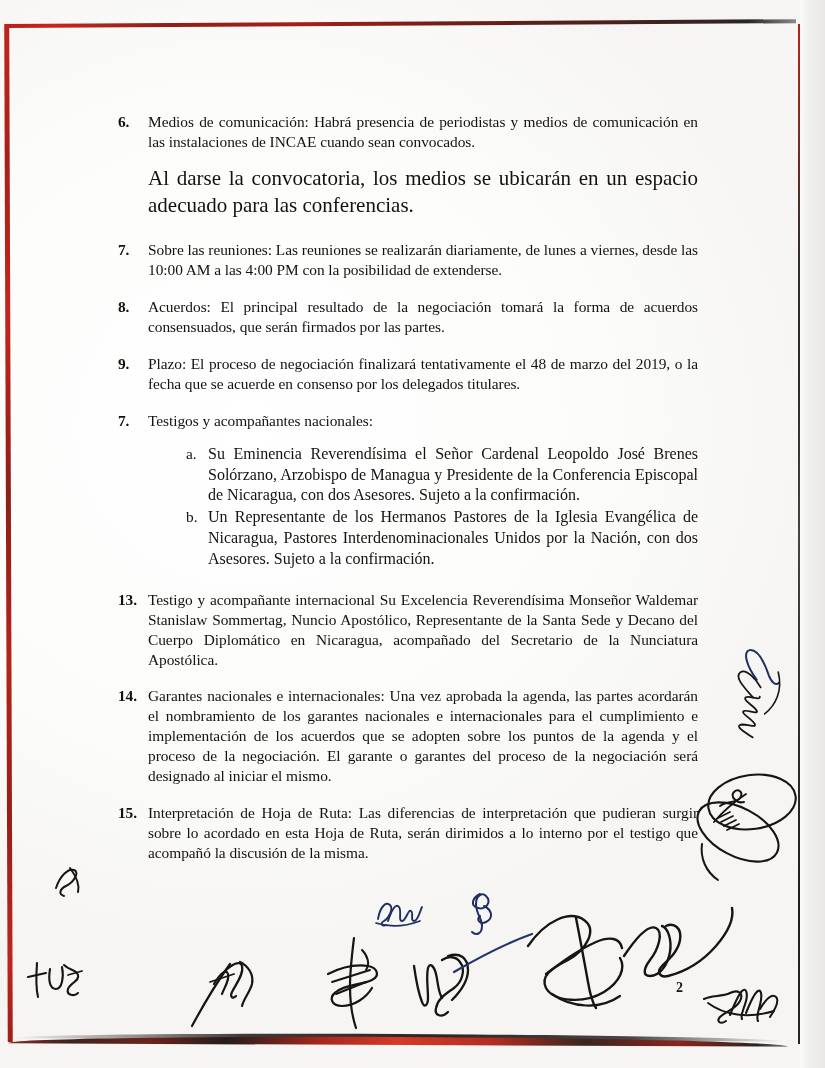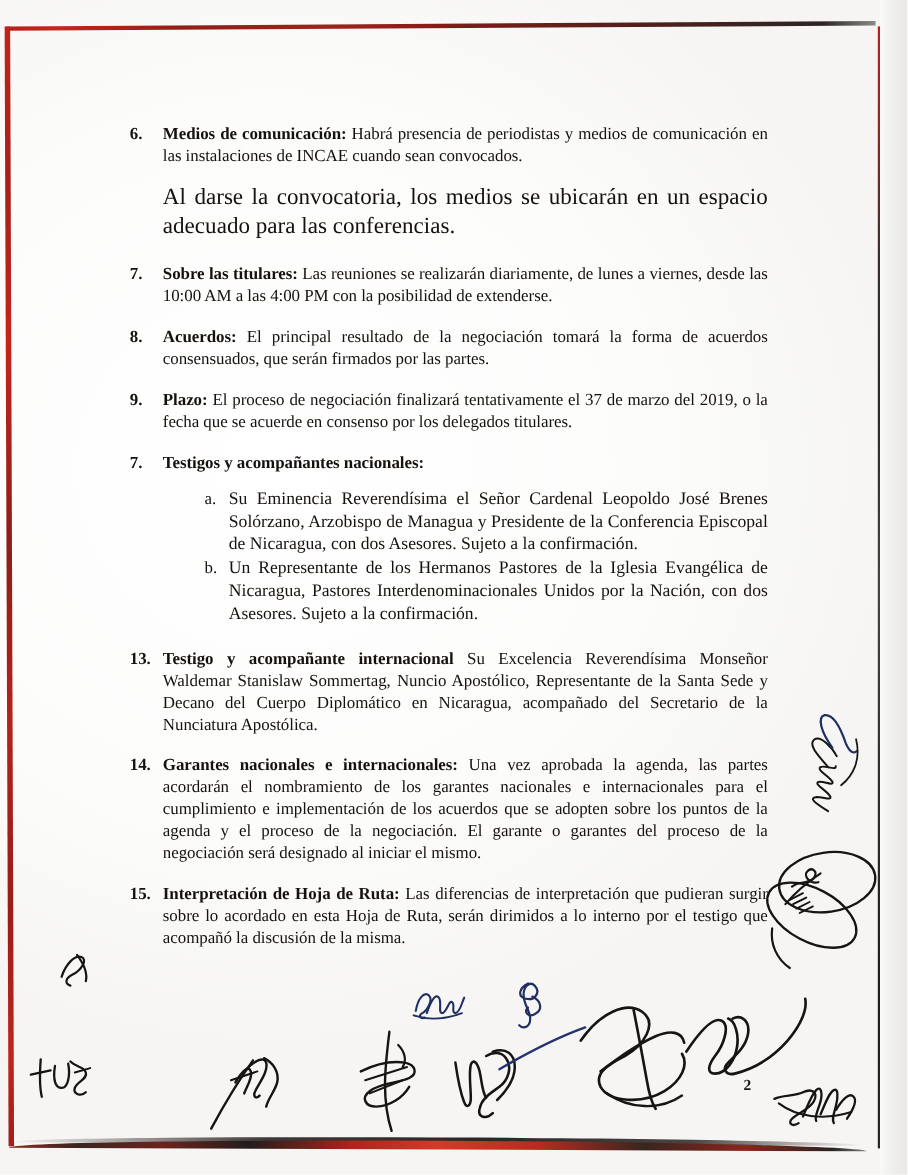--- a/index.html
+++ b/index.html
@@ -102,21 +102,21 @@
     letter-spacing: -0.1px;
   }
   .item-num.wide { width: 30px; }
   .item-text {
     flex: 1 1 auto;
     font-size: 15.4px;
     line-height: 1.30;
     text-align: justify;
     letter-spacing: -0.05px;
   }
-  .lead { font-weight: bold; }
+  .lead { font-weight: normal; }
   .plain-para {
     margin: 0 0 13px 30px;
     font-size: 21px;
     line-height: 1.30;
     text-align: justify;
   }
   .sublist {
     margin: 4px 0 0 0;
     padding: 0;
     list-style: none;
@@ -181,31 +181,31 @@
 
     <div class="item">
       <div class="item-num">6.</div>
       <div class="item-text"><span class="lead">Medios de comunicación:</span><span> Habrá presencia de periodistas y medios de comunicación en las instalaciones de INCAE cuando sean convocados.</span></div>
     </div>
 
     <div class="plain-para gap-lg">Al darse la convocatoria, los medios se ubicarán en un espacio adecuado para las conferencias.</div>
 
     <div class="item gap-md">
       <div class="item-num">7.</div>
-      <div class="item-text"><span class="lead">Sobre las titulares:</span><span> Las reuniones se realizarán diariamente, de lunes a viernes, desde las 10:00 AM a las 4:00 PM con la posibilidad de extenderse.</span></div>
+      <div class="item-text"><span class="lead">Sobre las reuniones:</span><span> Las reuniones se realizarán diariamente, de lunes a viernes, desde las 10:00 AM a las 4:00 PM con la posibilidad de extenderse.</span></div>
     </div>
 
     <div class="item gap-md">
       <div class="item-num">8.</div>
       <div class="item-text"><span class="lead">Acuerdos:</span><span> El principal resultado de la negociación tomará la forma de acuerdos consensuados, que serán firmados por las partes.</span></div>
     </div>
 
     <div class="item gap-md">
       <div class="item-num">9.</div>
-      <div class="item-text"><span class="lead">Plazo:</span><span> El proceso de negociación finalizará tentativamente el 37 de marzo del 2019, o la fecha que se acuerde en consenso por los delegados titulares.</span></div>
+      <div class="item-text"><span class="lead">Plazo:</span><span> El proceso de negociación finalizará tentativamente el 48 de marzo del 2019, o la fecha que se acuerde en consenso por los delegados titulares.</span></div>
     </div>
 
 
 
     <div class="item">
       <div class="item-num wide">7.</div>
       <div class="item-text"><span class="lead">Testigos y acompañantes nacionales:</span></div>
     </div>
 
     <div class="sublist">

